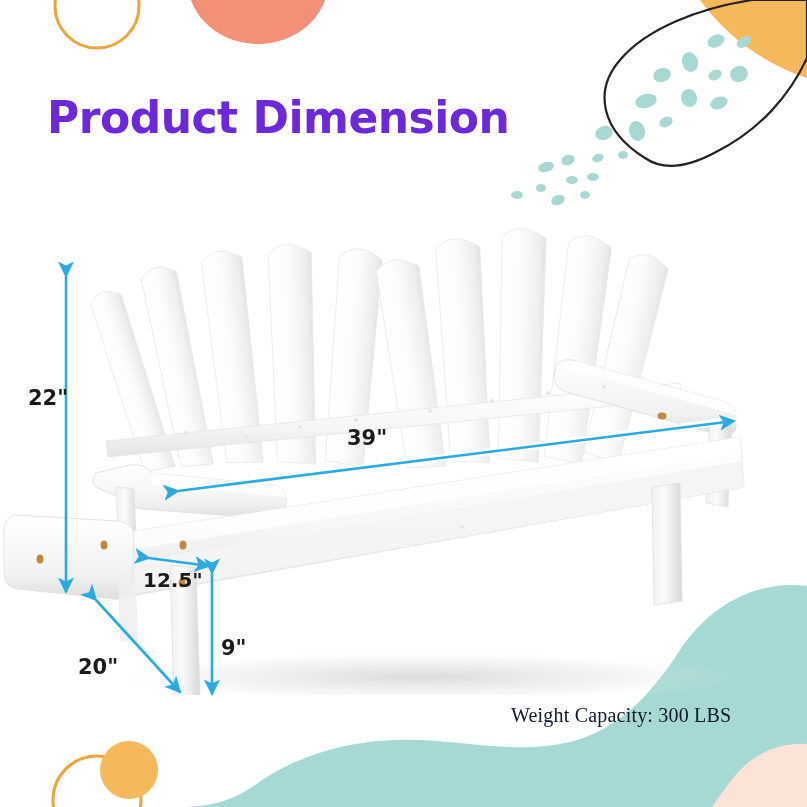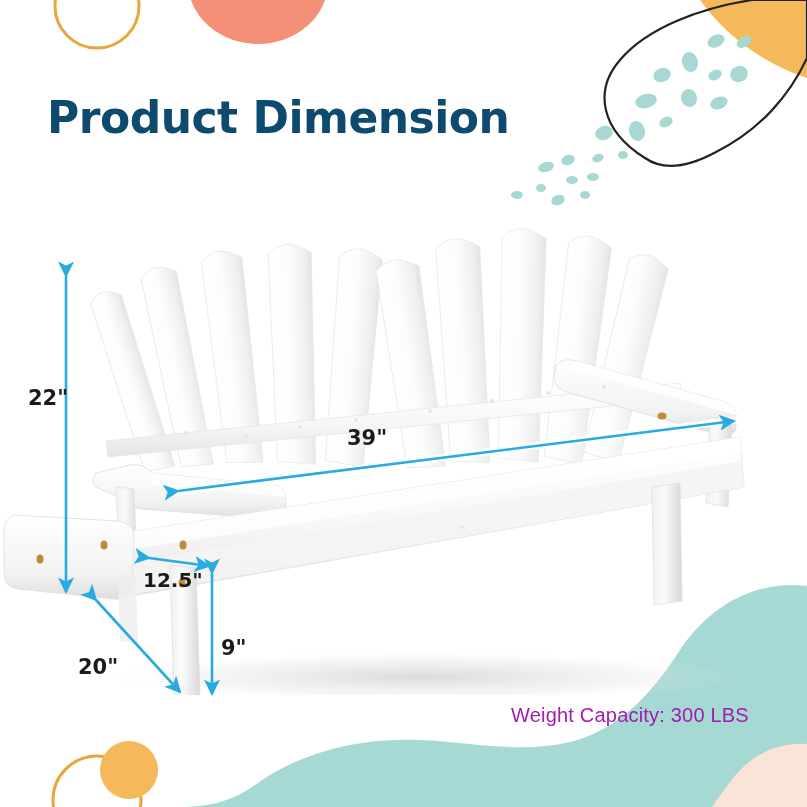--- a/index.html
+++ b/index.html
@@ -19,21 +19,21 @@
   #deco-svg { position:absolute; left:0; top:0; width:807px; height:807px; }
 
   
   #page-title {
     position:absolute;
     left:47px; top:92px;
     font-family:"DejaVu Sans", sans-serif;
     font-weight:bold;
     font-size:44px;
     letter-spacing:-0.5px;
-    color:#0c4a6e;
+    color:#6d28d9;
     white-space:nowrap;
     z-index:6;
   }
 
   
   #product-photo {
     position:absolute;
     left:0; top:215px;
     width:807px; height:480px;
     z-index:3;
@@ -61,23 +61,23 @@
   #label-9   { left:221px; top:636px; }
   #label-20  { left:78px;  top:655px; }
 
   
   #spec-list {
     position:absolute;
     left:511px; top:704px;
     z-index:8;
   }
   .spec-line {
-    font-family:Liberation Sans, sans-serif;
+    font-family:Liberation Serif, serif;
     font-size:20px;
-    color:#a21caf;
+    color:#0f172a;
     white-space:nowrap;
     margin-bottom:12px;
     letter-spacing:0.2px;
   }
 </style>
 </head>
 <body>
 
 <div id="infographic">
 

